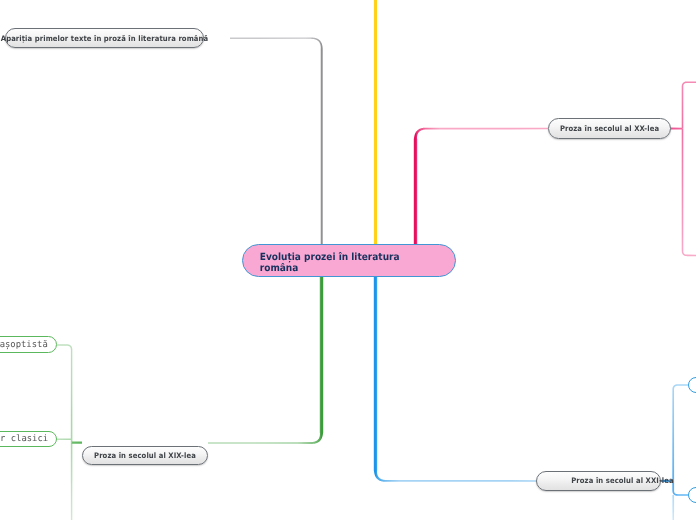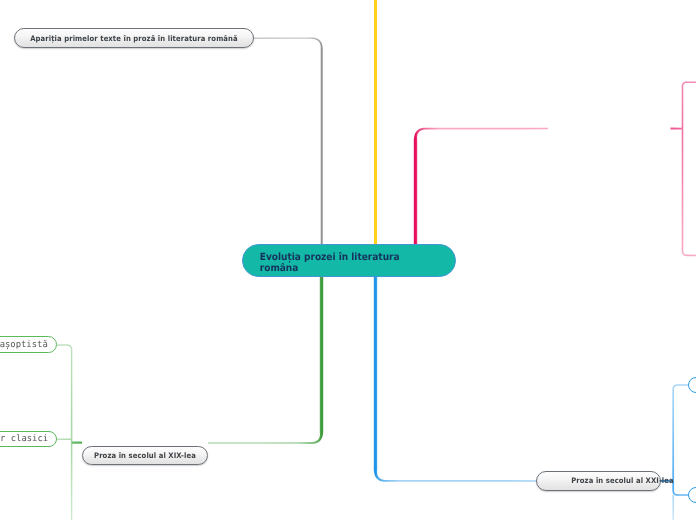--- a/index.html
+++ b/index.html
@@ -4,21 +4,21 @@
 <style>
   html,body{margin:0;padding:0;}
   *{-webkit-font-smoothing:antialiased;text-rendering:geometricPrecision;}
   #stage{will-change:transform;}
   body{width:696px;height:520px;background:#ffffff;overflow:hidden;
        font-family:"DejaVu Sans Condensed","DejaVu Sans",sans-serif;position:relative;}
   #stage{position:absolute;left:0;top:0;width:696px;height:520px;overflow:hidden;}
   svg#links{position:absolute;left:0;top:0;width:696px;height:520px;}
   .node{position:absolute;box-sizing:border-box;display:flex;align-items:center;
         white-space:nowrap;justify-content:center;}
-  .n-root{border:1.5px solid #4196d3;background:#14b8a6;border-radius:999px;
+  .n-root{border:1.5px solid #4196d3;background:#f9a8d4;border-radius:999px;
           color:#16325c;font-weight:bold;font-size:10px;line-height:11.5px;
           padding:7px 0 0 17px;white-space:normal;justify-content:flex-start;
           align-items:flex-start;}
   .n-root span{display:block;width:145px;}
   .n-main{border:1.25px solid #6b7177;border-radius:999px;
           background:linear-gradient(180deg,#fdfdfd 0%,#f5f5f5 40%,#eaeaea 70%,#e2e2e2 100%);
           color:#3f4347;font-weight:bold;font-size:7.6px;letter-spacing:0.1px;
           box-shadow:0 1px 1.5px rgba(0,0,0,0.2);}
   .n-leaf{border-radius:999px;background:#ffffff;color:#555555;
           font-family:"DejaVu Sans Mono",monospace;font-size:8.9px;
@@ -179,22 +179,25 @@
     <path d="M681.7,128.6 L681.7,250.9 L681.8,251.5 L681.8,252.1 L681.9,252.6 L682.1,253.1 L682.2,253.6 L682.5,254.0 L682.8,254.4 L683.1,254.8 L683.5,255.1 L683.9,255.4 L684.3,255.7 L684.8,255.8 L685.3,256.0 L685.8,256.1 L686.4,256.1 L687.0,256.2 L700.0,256.1 L700.0,254.7 L687.0,254.6 L686.5,254.6 L686.1,254.6 L685.6,254.5 L685.3,254.4 L684.9,254.3 L684.6,254.1 L684.4,253.9 L684.2,253.7 L684.0,253.5 L683.8,253.3 L683.6,253.0 L683.5,252.6 L683.4,252.3 L683.3,251.8 L683.3,251.4 L683.3,250.9 L683.3,128.6 Z" fill="url(#lg10)"></path>
     <path d="M660.5,481.9 L673.2,481.8 L673.2,479.9 L660.5,479.8 Z" fill="url(#lg11)"></path>
     <path d="M674.1,480.9 L674.0,389.5 L674.0,389.0 L674.1,388.6 L674.1,388.1 L674.2,387.8 L674.4,387.5 L674.5,387.2 L674.7,386.9 L674.9,386.7 L675.1,386.5 L675.4,386.3 L675.7,386.2 L676.0,386.0 L676.3,385.9 L676.8,385.8 L677.2,385.8 L677.7,385.8 L688.0,385.8 L688.0,384.2 L677.7,384.2 L677.1,384.2 L676.5,384.3 L676.0,384.4 L675.5,384.5 L675.0,384.7 L674.6,385.0 L674.1,385.2 L673.8,385.6 L673.4,385.9 L673.2,386.4 L672.9,386.8 L672.7,387.3 L672.6,387.8 L672.5,388.3 L672.4,388.9 L672.4,389.5 L672.3,480.9 Z" fill="url(#lg12)"></path>
     <path d="M672.3,480.9 L672.3,490.5 L672.4,491.1 L672.4,491.7 L672.5,492.2 L672.7,492.7 L672.9,493.2 L673.1,493.7 L673.4,494.1 L673.7,494.5 L674.1,494.8 L674.5,495.1 L675.0,495.3 L675.5,495.5 L676.0,495.7 L676.5,495.8 L677.1,495.8 L677.7,495.8 L688.0,495.8 L688.0,494.2 L677.7,494.2 L677.2,494.1 L676.8,494.1 L676.4,494.0 L676.0,493.9 L675.7,493.8 L675.4,493.6 L675.1,493.5 L674.9,493.3 L674.7,493.1 L674.6,492.8 L674.4,492.5 L674.3,492.2 L674.2,491.8 L674.1,491.4 L674.1,491.0 L674.1,490.5 L674.1,480.9 Z" fill="url(#lg13)"></path>
     <path d="M672.4,495.0 L672.5,520.0 L674.0,520.0 L674.1,495.0 Z" fill="url(#lg14)"></path>
   </svg>
 
   <div class="node n-root" style="left:241.8px;top:243.8px;width:214.4px;height:33.2px;">
     <span>Evoluția prozei în literatura româna</span>
   </div>
-  <div class="node n-main" style="left:14px;top:28px;width:240px;height:20px;text-align:right;">
+  <div class="node n-main" style="left:5px;top:28px;width:199px;height:20px;text-align:right;">
     <span>Apariția primelor texte în proză în literatura română</span>
+  </div>
+  <div class="node n-main" style="left:548px;top:118px;width:123px;height:20.5px;">
+    <span>Proza în secolul al XX-lea</span>
   </div>
   <div class="node n-main" style="left:82px;top:446px;width:126px;height:19.4px;">
     <span>Proza în secolul al XIX-lea</span>
   </div>
   <div class="node n-main" style="left:536px;top:470.5px;width:125px;height:20px;padding-left:48px;">
     <span>Proza în secolul al XXI-lea</span>
   </div>
   <div class="node n-leaf lg" style="left:-47px;top:335.9px;width:104px;height:17.6px;">
     <span>Proza pașoptistă</span>
   </div>

